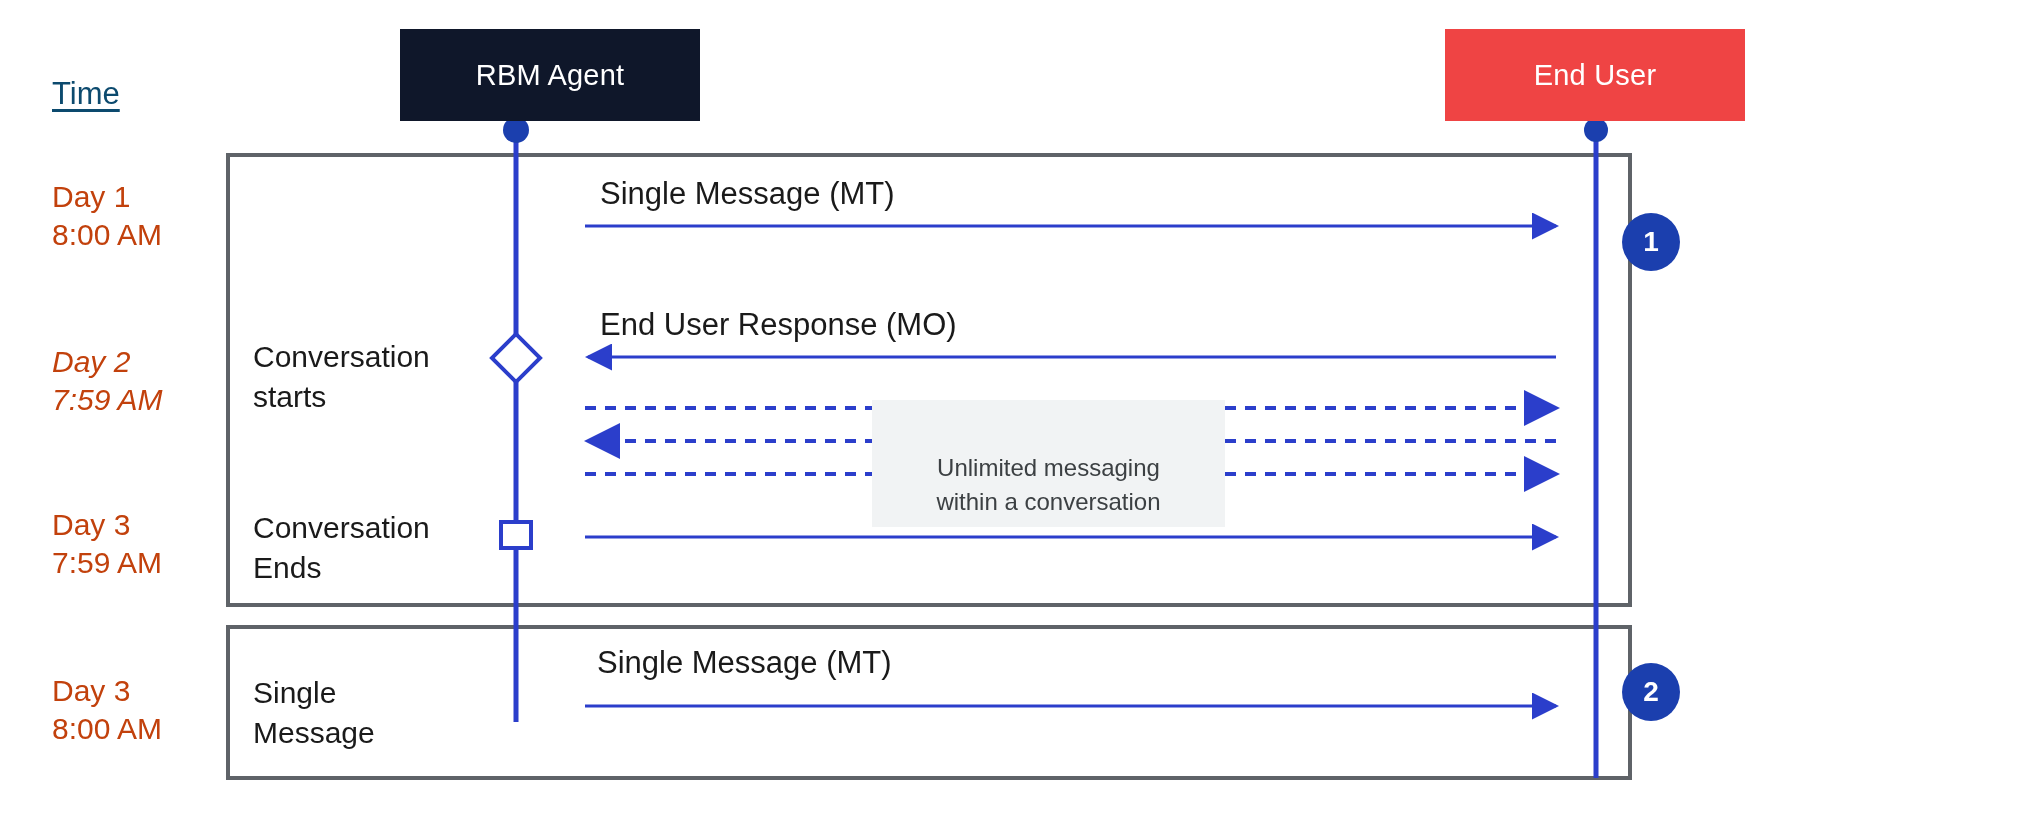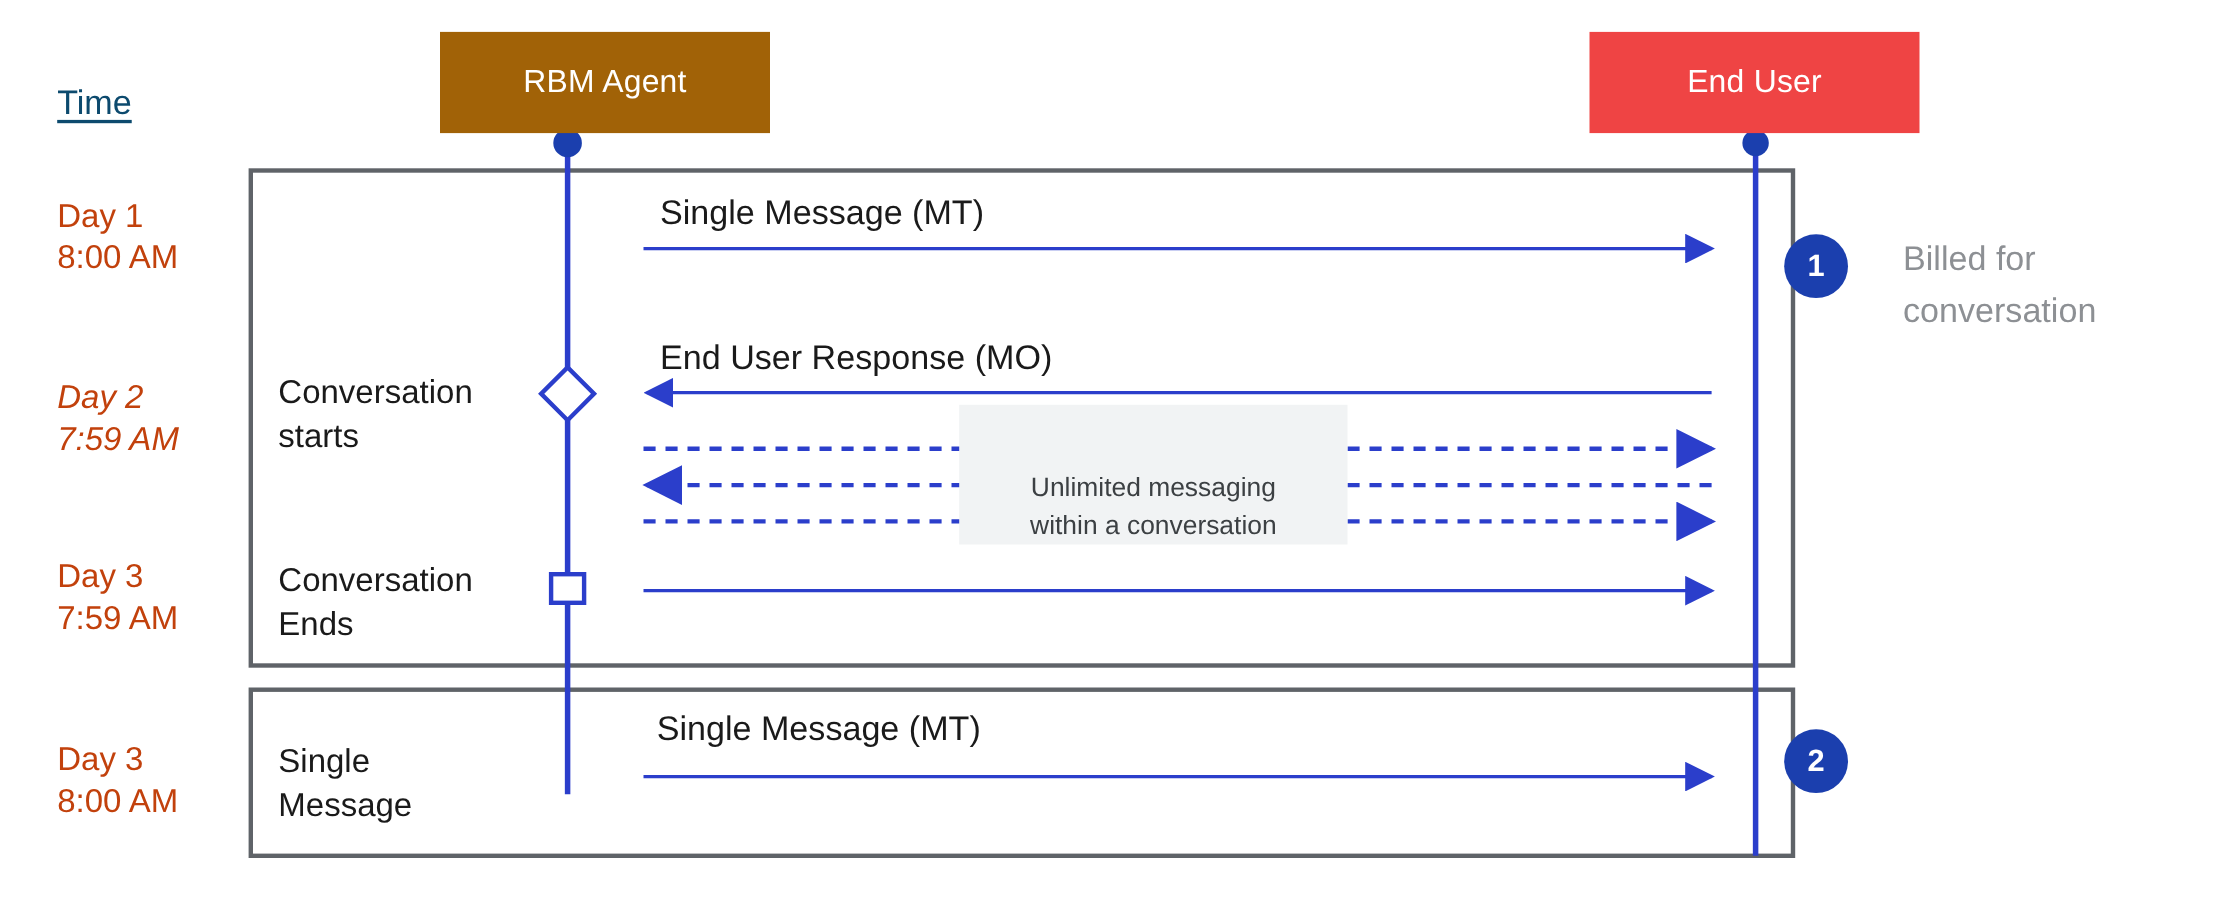--- a/index.html
+++ b/index.html
@@ -8,21 +8,21 @@
     width:2023px;height:833px;position:relative;overflow:hidden;
   }
   #stage{position:absolute;left:0;top:0;width:2023px;height:833px;}
   #svg-layer{position:absolute;left:0;top:0;width:2023px;height:833px;}
 
   
   .actor-box{
     position:absolute;display:flex;align-items:center;justify-content:center;
     color:#ffffff;font-size:29px;letter-spacing:.2px;
   }
-  #actor-agent{left:400px;top:29px;width:300px;height:92px;background:#a16207;}
+  #actor-agent{left:400px;top:29px;width:300px;height:92px;background:#0f172a;}
   #actor-user{left:1445px;top:29px;width:300px;height:92px;background:#ef4444;}
 
   
   .time-head{
     position:absolute;left:52px;top:76px;color:#0c4a6e;font-size:31px;
     text-decoration:underline;text-underline-offset:5px;
   }
   .time-label{
     position:absolute;left:52px;color:#c2410c;font-size:30px;line-height:38px;
     white-space:pre-line;
@@ -42,23 +42,23 @@
   #stage-single{left:253px;top:673px;}
 
   
   .msg-caption{position:absolute;color:#1a1a1a;font-size:31px;white-space:nowrap;text-align:center;}
   #caption-mt1{left:600px;top:176px;}
   #caption-mo{left:600px;top:307px;}
   #caption-mt2{left:597px;top:645px;}
 
   
   #note-unlimited{
-    position:absolute;left:872px;top:368px;width:353px;height:127px;
+    position:absolute;left:872px;top:400px;width:353px;height:127px;
     background:#f1f3f4;display:flex;flex-direction:column;
-    align-items:center;justify-content:flex-end;
+    align-items:center;justify-content:center;
     color:#3c4043;font-size:24px;line-height:34px;text-align:center;
     white-space:pre-line;padding-top:42px;box-sizing:border-box;
   }
 
   
   .badge{
     position:absolute;width:58px;height:58px;border-radius:50%;
     background:#1b3fae;color:#ffffff;font-size:28px;font-weight:bold;
     display:flex;align-items:center;justify-content:center;
   }
@@ -147,16 +147,14 @@
 within a conversation</span>
   </div>
 
   <div class="badge" id="badge-1">
     <span>1</span>
   </div>
   <div class="badge" id="badge-2">
     <span>2</span>
   </div>
 
-  <div class="annotation" id="annot-1">Billed for
-conversation</div>
 
 </div>
 
 </body></html>

